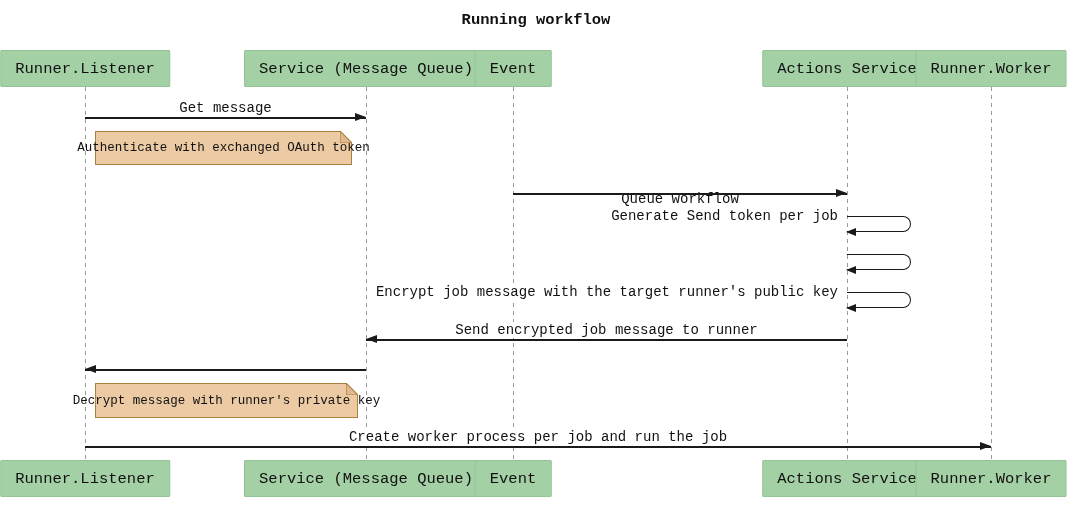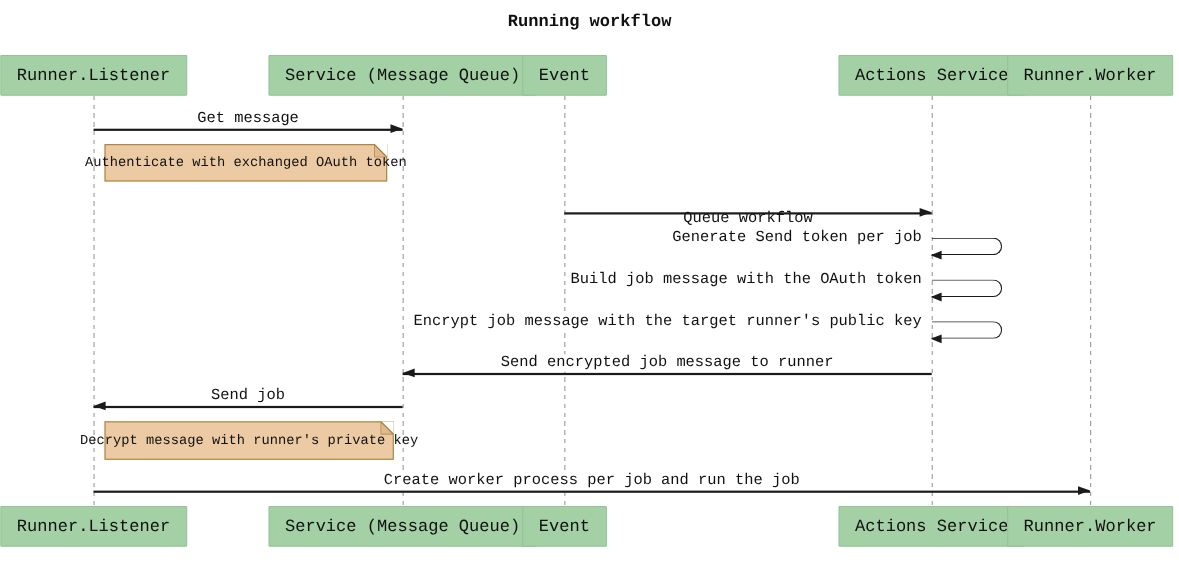--- a/index.html
+++ b/index.html
@@ -87,36 +87,34 @@
   <div class="msg-label" style="left:513px;top:172px;width:334px;margin-top:20px;"><span>Queue workflow</span></div>
   <div class="msg-line" style="left:513px;top:193px;width:334px;">
       <span class="ah ah-right"></span>
     </div>
 
   <div class="msg-label right" style="left:341px;top:209px;width:500px;"><span>Generate Send token per job</span></div>
   <div class="self-loop" style="left:847px;top:216px;">
       <span class="ah"></span>
     </div>
 
-  <div class="msg-label right" style="left:341px;top:247px;width:500px;"><span>Build job message with the OAuth token</span></div>
   <div class="self-loop" style="left:847px;top:254px;">
       <span class="ah"></span>
     </div>
 
   <div class="msg-label right" style="left:341px;top:285px;width:500px;"><span>Encrypt job message with the target runner's public key</span></div>
   <div class="self-loop" style="left:847px;top:292px;">
       <span class="ah"></span>
     </div>
 
   <div class="msg-label" style="left:366px;top:323px;width:481px;"><span>Send encrypted job message to runner</span></div>
   <div class="msg-line" style="left:366px;top:339px;width:481px;">
       <span class="ah ah-left"></span>
     </div>
 
-  <div class="msg-label" style="left:85px;top:353px;width:281px;"><span>Send job</span></div>
   <div class="msg-line" style="left:85px;top:369px;width:281px;">
       <span class="ah ah-left"></span>
     </div>
 
   <div class="note" style="left:95px;top:383px;width:263px;height:35px;">
     <span class="fold"><svg width="12" height="12" viewBox="0 0 12 12">
           <path d="M0 0 L12 0 L12 12 Z" fill="#ffffff"></path>
           <path d="M0 0 L12 12 L0 12 Z" fill="#e2b98e" stroke="#a8813e" stroke-width="1.2"></path>
         </svg></span>
     <span>Decrypt message with runner's private key</span>

